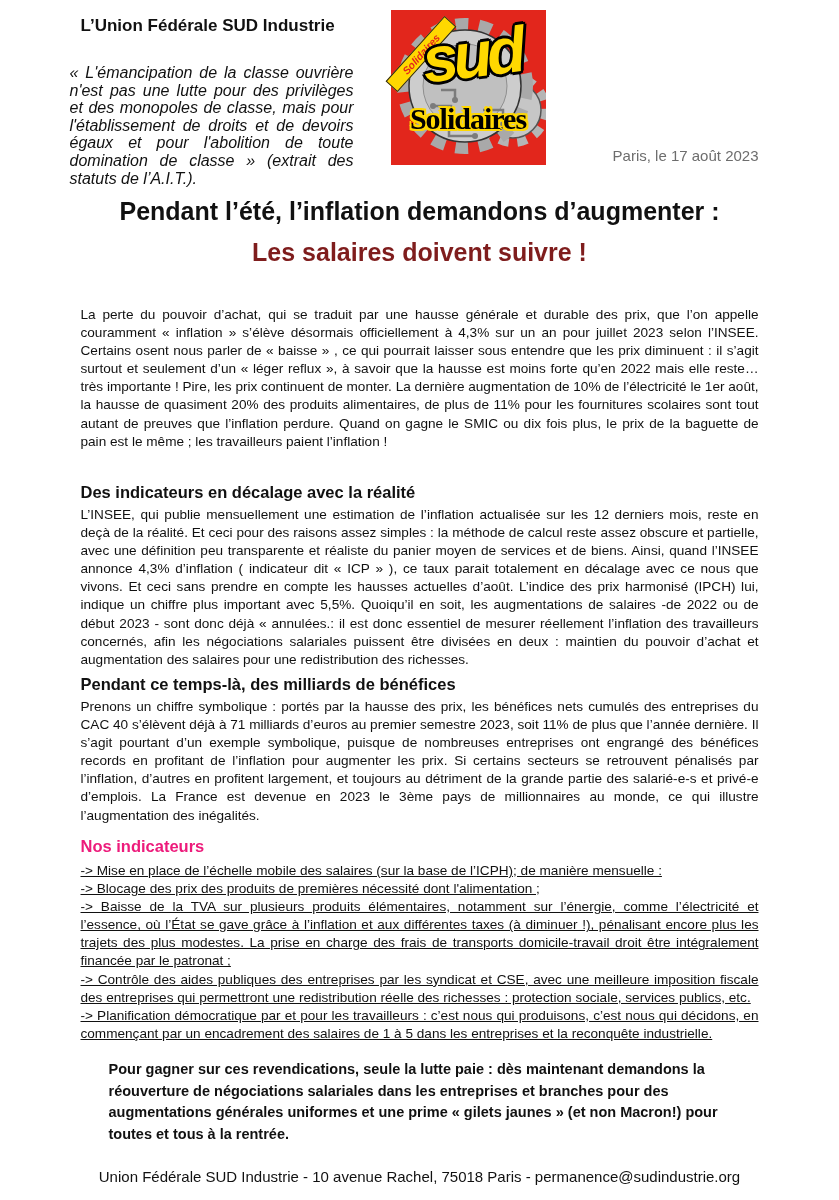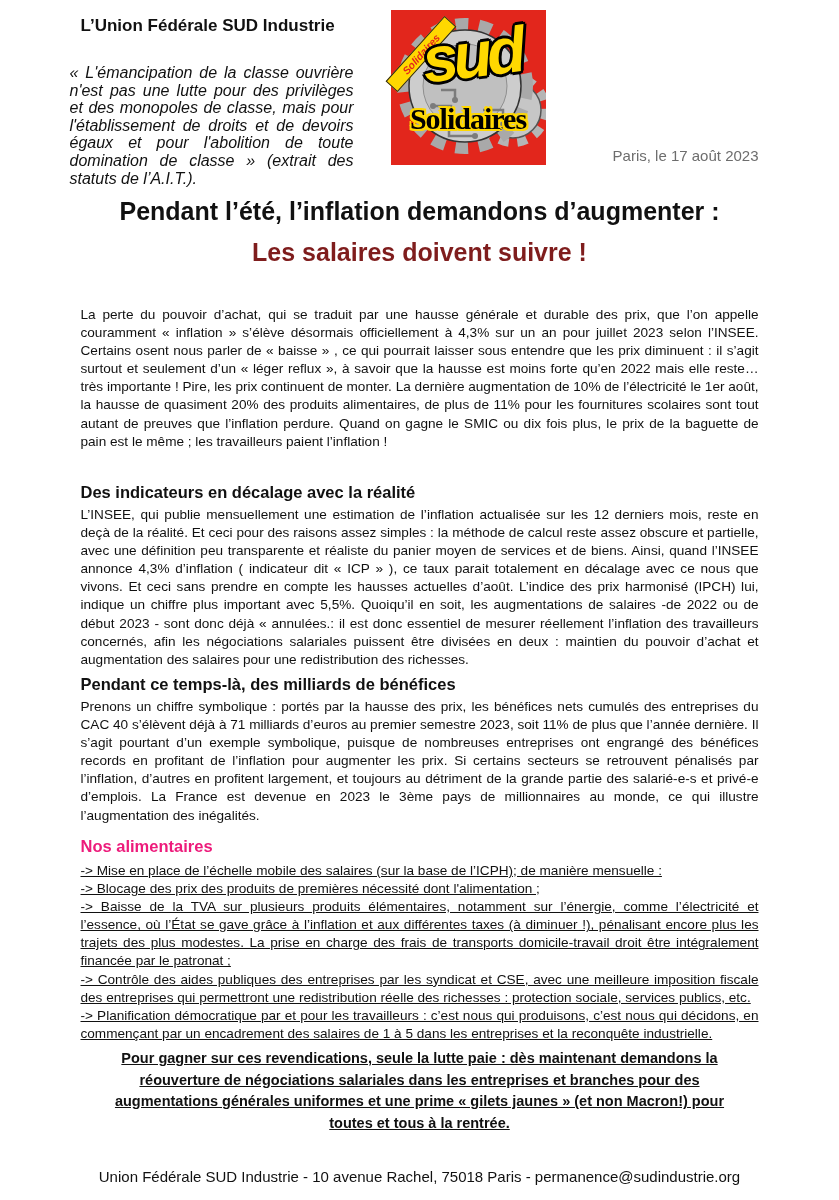--- a/index.html
+++ b/index.html
@@ -53,22 +53,22 @@
   .sec p { margin:0; font-size:13.6px; line-height:18.1px; text-align:justify; }
   .sec1 { top:306px; }
   .sec2 { top:482px; }
   .sec3 { top:674px; }
   .props { top:836px; }
   .props h2 { color:#ed1b7b; margin-bottom:6px; }
   .props p { margin:0;text-decoration:underline; }
 
   
   .closing {
-    position:absolute; top:1044px; left:40px; right:40px; margin:4px;
-    font-size:14.5px; line-height:21.5px; font-weight:bold; text-align:center;text-decoration:underline;
+    position:absolute; top:1044px; left:40px; right:40px; margin:15px;
+    font-size:14.5px; line-height:21.5px; font-weight:bold; 
   }
   .footer { position:absolute; top:1168px; left:27px; right:27px; text-align:center; font-size:15px; }
   .email { color:#111; cursor:pointer; }
 </style>
 </head>
 <body>
 
 <div class="page">
 
   <header class="header">
@@ -115,21 +115,21 @@
     <h2>Des indicateurs en décalage avec la réalité</h2>
     <p>L’INSEE, qui publie mensuellement une estimation de l’inflation actualisée sur les 12 derniers mois, reste en deçà de la réalité. Et ceci pour des raisons assez simples : la méthode de calcul reste assez obscure et partielle, avec une définition peu transparente et réaliste du panier moyen de services et de biens. Ainsi, quand l’INSEE annonce 4,3% d’inflation ( indicateur dit « ICP » ), ce taux parait totalement en décalage avec ce nous que vivons. Et ceci sans prendre en compte les hausses actuelles d’août. L’indice des prix harmonisé (IPCH) lui, indique un chiffre plus important avec 5,5%. Quoiqu’il en soit, les augmentations de salaires -de 2022 ou de début 2023 - sont donc déjà « annulées.: il est donc essentiel de mesurer réellement l’inflation des travailleurs concernés, afin les négociations salariales puissent être divisées en deux : maintien du pouvoir d’achat et augmentation des salaires pour une redistribution des richesses.</p>
   </section>
 
   <section class="sec sec3">
     <h2>Pendant ce temps-là, des milliards de bénéfices</h2>
     <p>Prenons un chiffre symbolique : portés par la hausse des prix, les bénéfices nets cumulés des entreprises du CAC 40 s’élèvent déjà à 71 milliards d’euros au premier semestre 2023, soit 11% de plus que l’année dernière. Il s’agit pourtant d’un exemple symbolique, puisque de nombreuses entreprises ont engrangé des bénéfices records en profitant de l’inflation pour augmenter les prix. Si certains secteurs se retrouvent pénalisés par l’inflation, d’autres en profitent largement, et toujours au détriment de la grande partie des salarié-e-s et privé-e d’emplois. La France est devenue en 2023 le 3ème pays de millionnaires au monde, ce qui illustre l’augmentation des inégalités.</p>
   </section>
 
   <section class="sec props">
-    <h2>Nos alimentaires</h2>
+    <h2>Nos indicateurs</h2>
     <p>-&gt; Mise en place de l’échelle mobile des salaires (sur la base de l’ICPH); de manière mensuelle :</p>
     <p>-&gt; Blocage des prix des produits de premières nécessité dont l'alimentation ;</p>
     <p>-&gt; Baisse de la TVA sur plusieurs produits élémentaires, notamment sur l’énergie, comme l’électricité et l’essence, où l’État se gave grâce à l’inflation et aux différentes taxes (à diminuer !), pénalisant encore plus les trajets des plus modestes. La prise en charge des frais de transports domicile-travail droit être intégralement financée par le patronat ;</p>
     <p>-&gt; Contrôle des aides publiques des entreprises par les syndicat et CSE, avec une meilleure imposition fiscale des entreprises qui permettront une redistribution réelle des richesses : protection sociale, services publics, etc.</p>
     <p>-&gt; Planification démocratique par et pour les travailleurs : c’est nous qui produisons, c’est nous qui décidons, en commençant par un encadrement des salaires de 1 à 5 dans les entreprises et la reconquête industrielle.</p>
   </section>
 
   <p class="closing">Pour gagner sur ces revendications, seule la lutte paie : dès maintenant demandons la réouverture de négociations salariales dans les entreprises et branches pour des augmentations générales uniformes et une prime « gilets jaunes » (et non Macron!) pour toutes et tous à la rentrée.</p>
 
   <footer class="footer">

